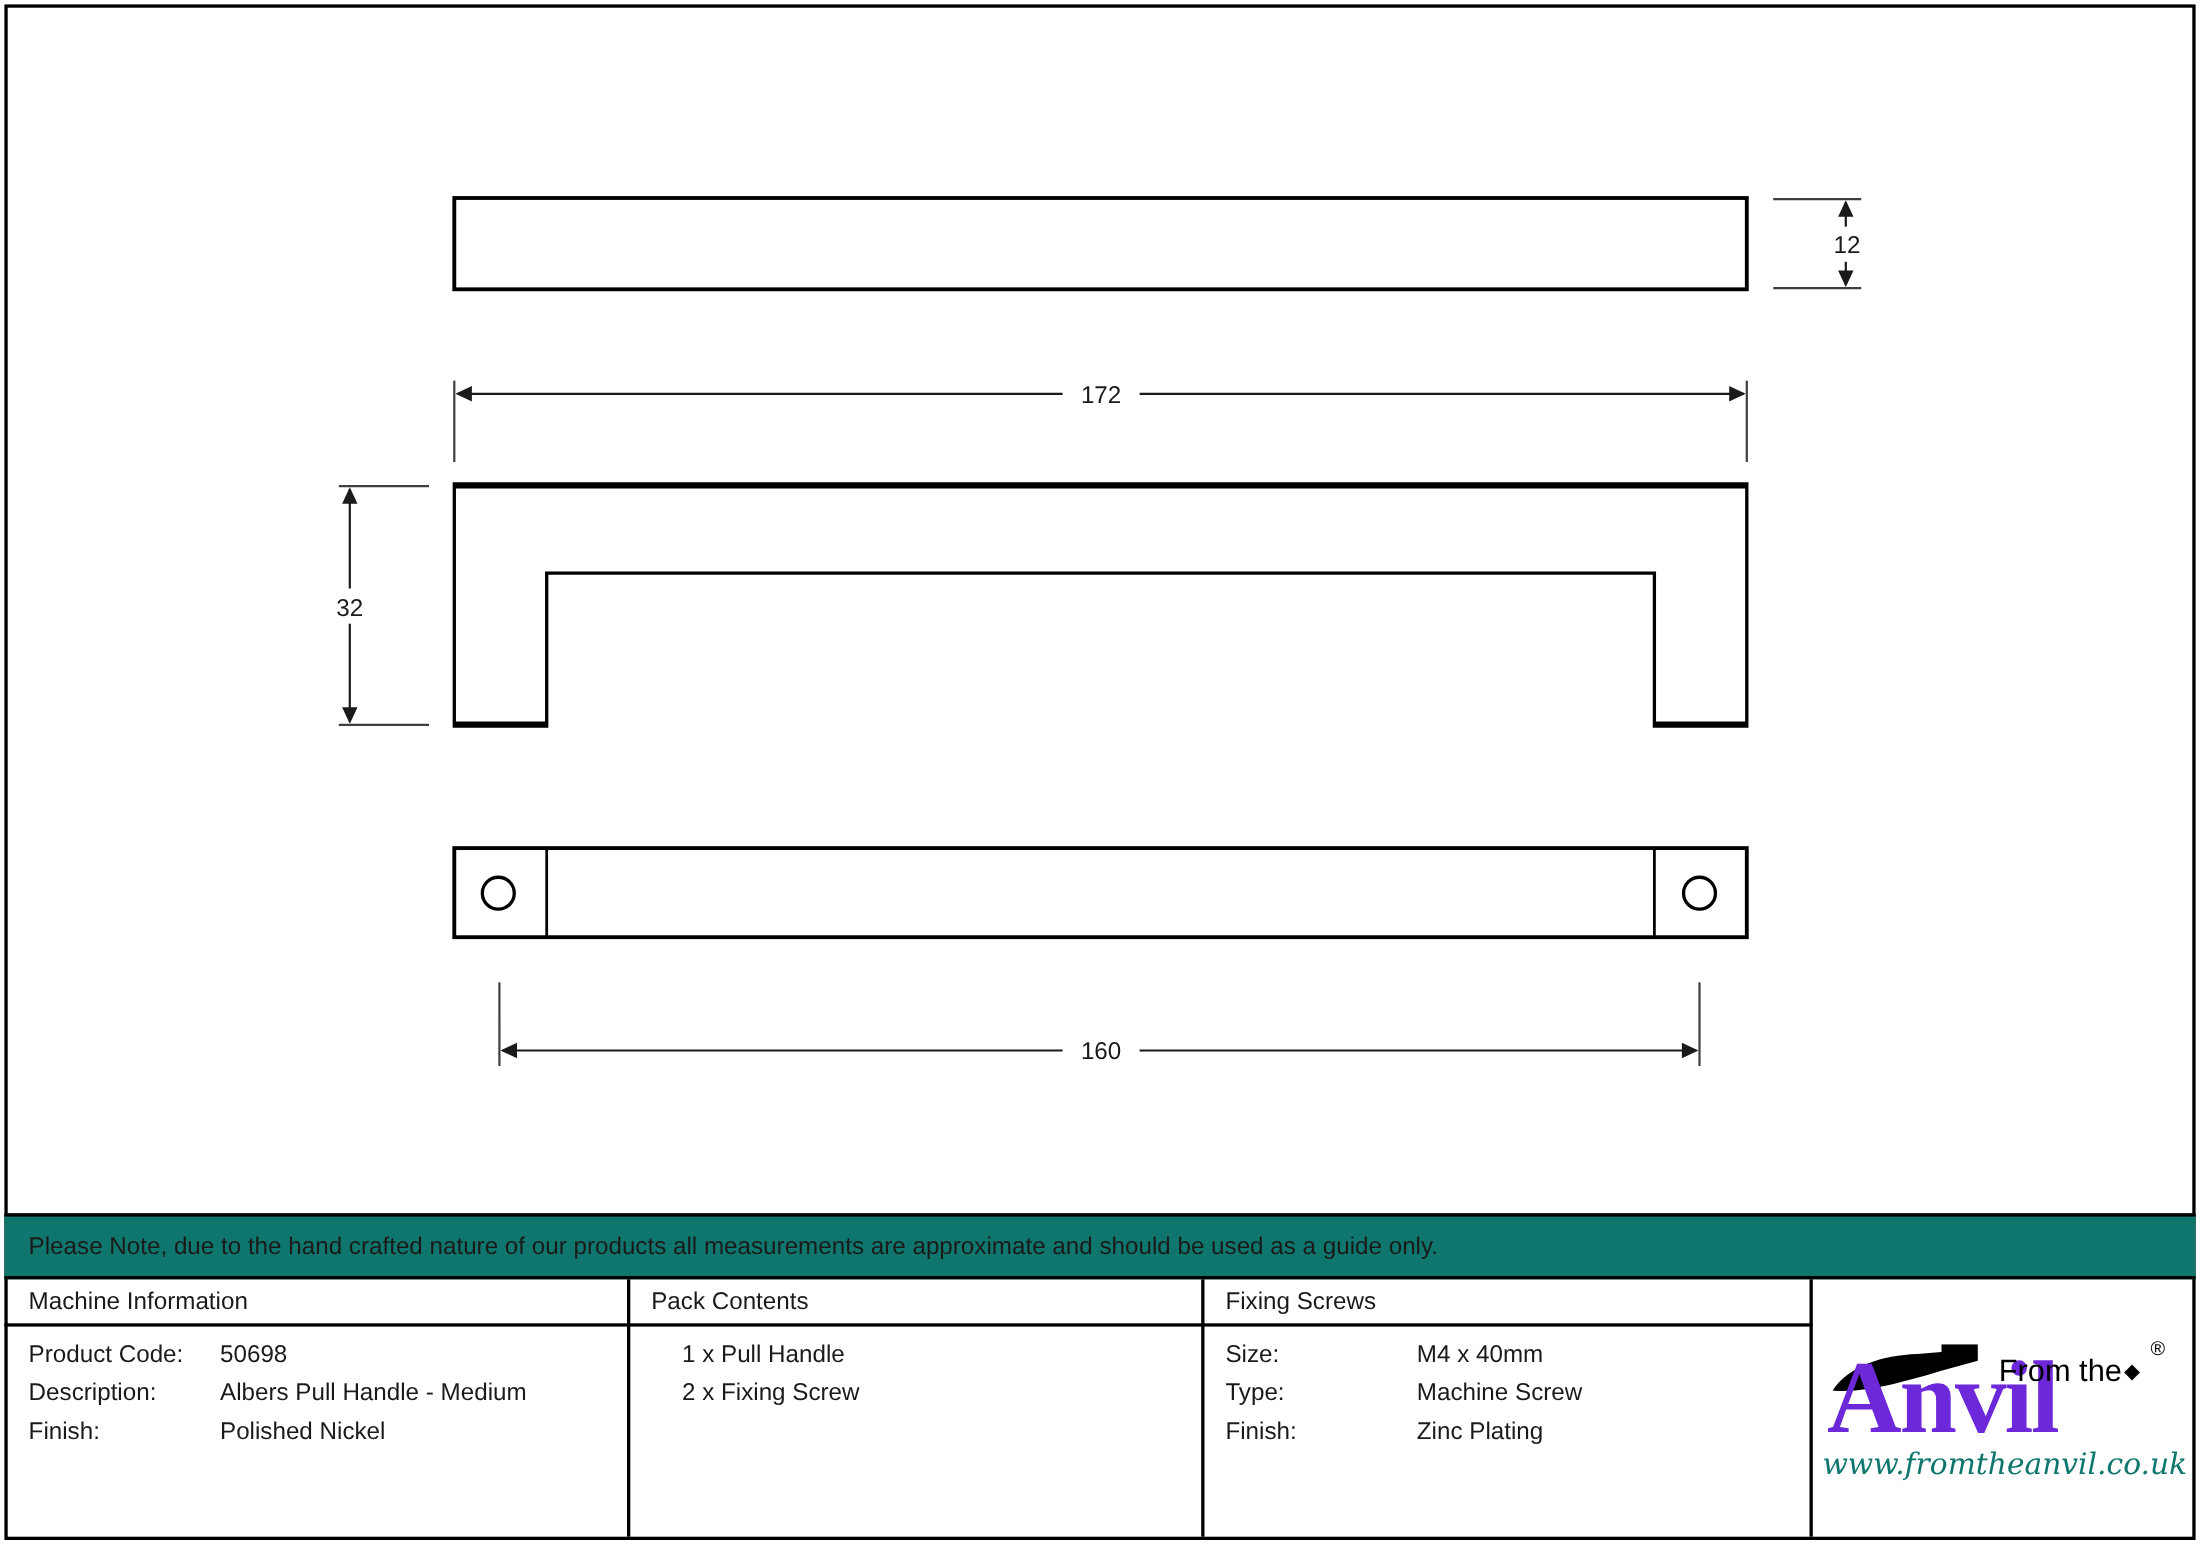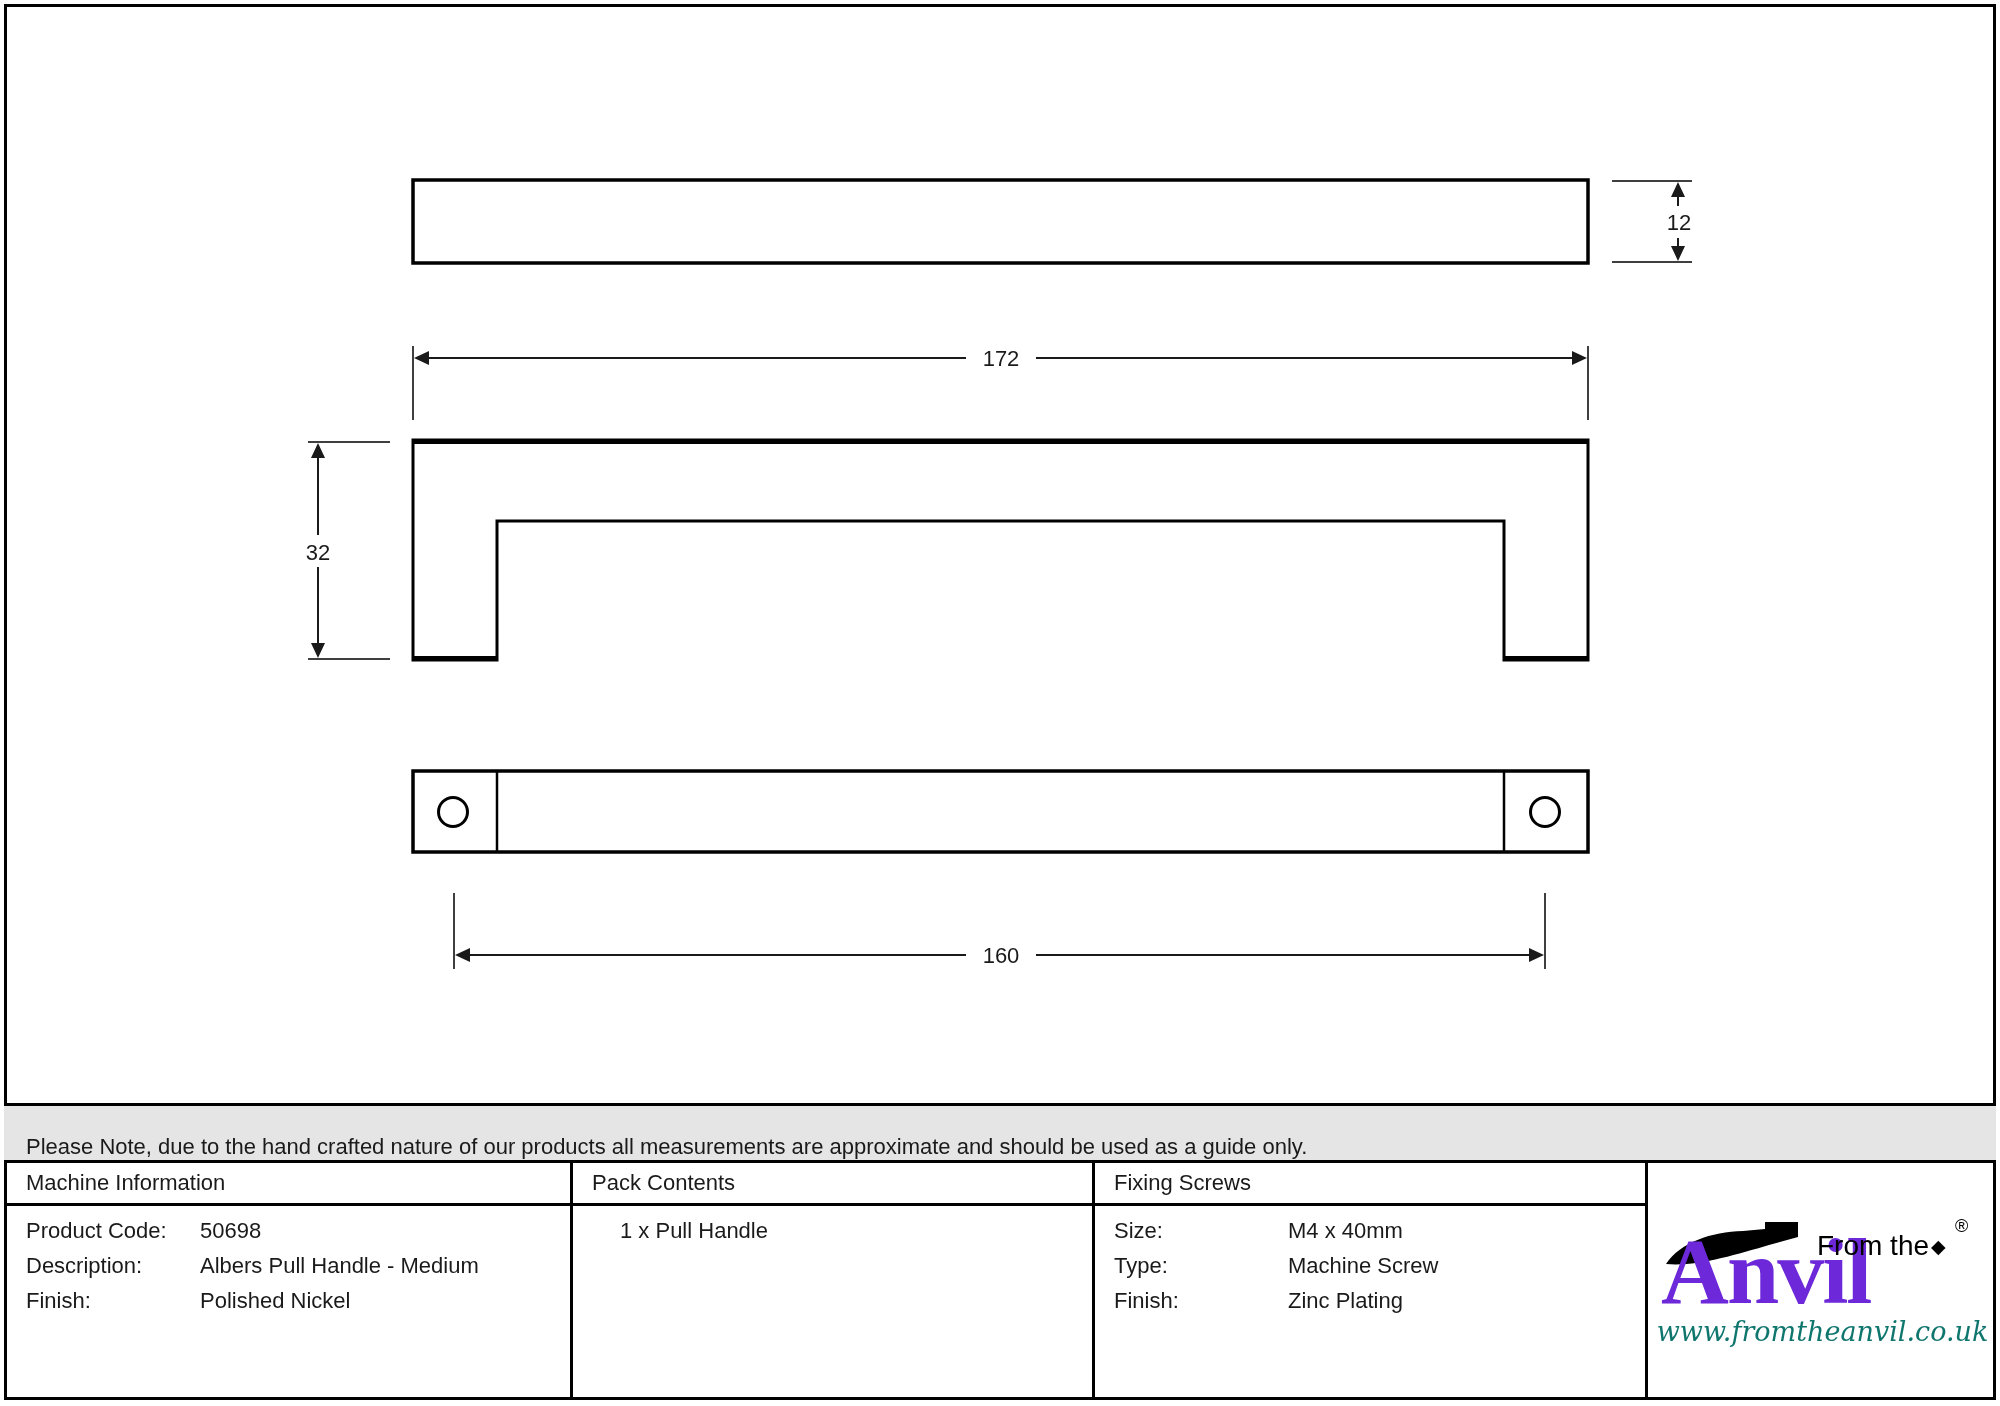--- a/index.html
+++ b/index.html
@@ -14,21 +14,21 @@
     left:4px;top:4px;width:1992px;height:1396px;
     border:3px solid #000;box-sizing:border-box;
   }
   
   .drawing{left:0;top:0;}
   .drawing text{font-family:"Liberation Sans",sans-serif;font-size:22px;fill:#1a1a1a;}
   
   .note-bar{
     left:4px;top:1103px;width:1992px;height:60px;box-sizing:border-box;
     border-top:3px solid #000;border-bottom:3px solid #000;
-    display:flex;align-items:flex-end;padding-left:22px;font-size:22px;background:#e5e5e5;
+    display:flex;align-items:center;padding-left:22px;font-size:22px;background:#0f766e;
   }
   
   .vline{width:3px;background:#000;top:1163px;height:234px;}
   .hline{height:3px;background:#000;}
   .th{font-size:22px;top:1170px;line-height:26px;white-space:nowrap;}
   .cellbody{top:1218px;font-size:22px;}
   .row{display:flex;height:35px;align-items:flex-start;}
   .row .lbl{width:174px;flex:none;}
   .row .val{white-space:nowrap;}
   .list .row{height:35px;}
@@ -149,20 +149,23 @@
   <div class="row">
     <span class="lbl">Finish:</span>
     <span class="val">Polished Nickel</span>
   </div>
 </div>
 
 <div class="abs cellbody list" style="left:620px;width:480px;">
   <div class="row">
     <span class="val">1 x Pull Handle</span>
   </div>
+  <div class="row">
+    <span class="val">2 x Fixing Screw</span>
+  </div>
 </div>
 
 <div class="abs cellbody" style="left:1114px;width:510px;">
   <div class="row">
     <span class="lbl">Size:</span>
     <span class="val">M4 x 40mm</span>
   </div>
   <div class="row">
     <span class="lbl">Type:</span>
     <span class="val">Machine Screw</span>

